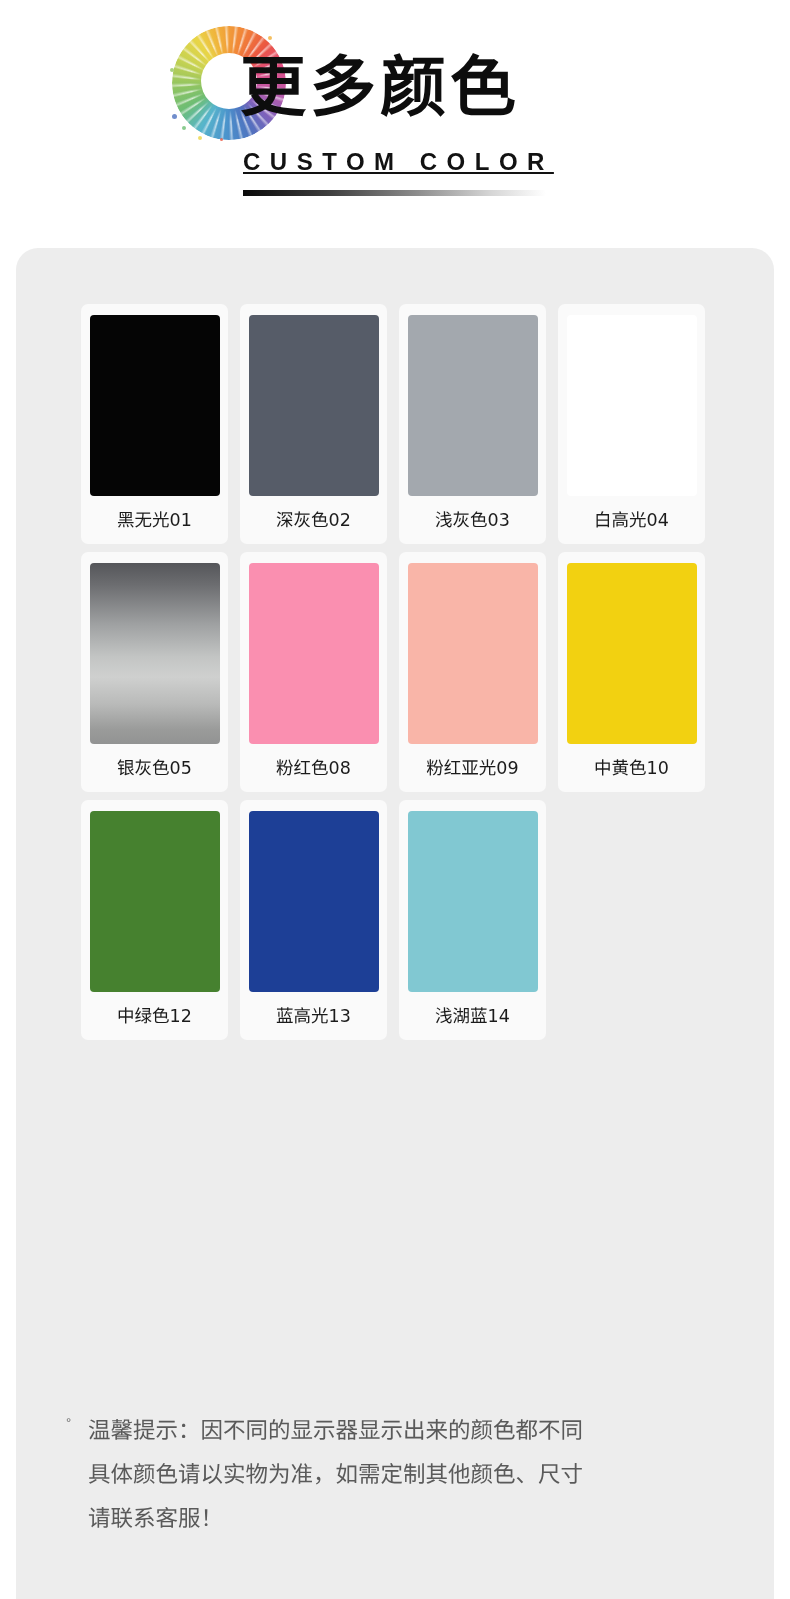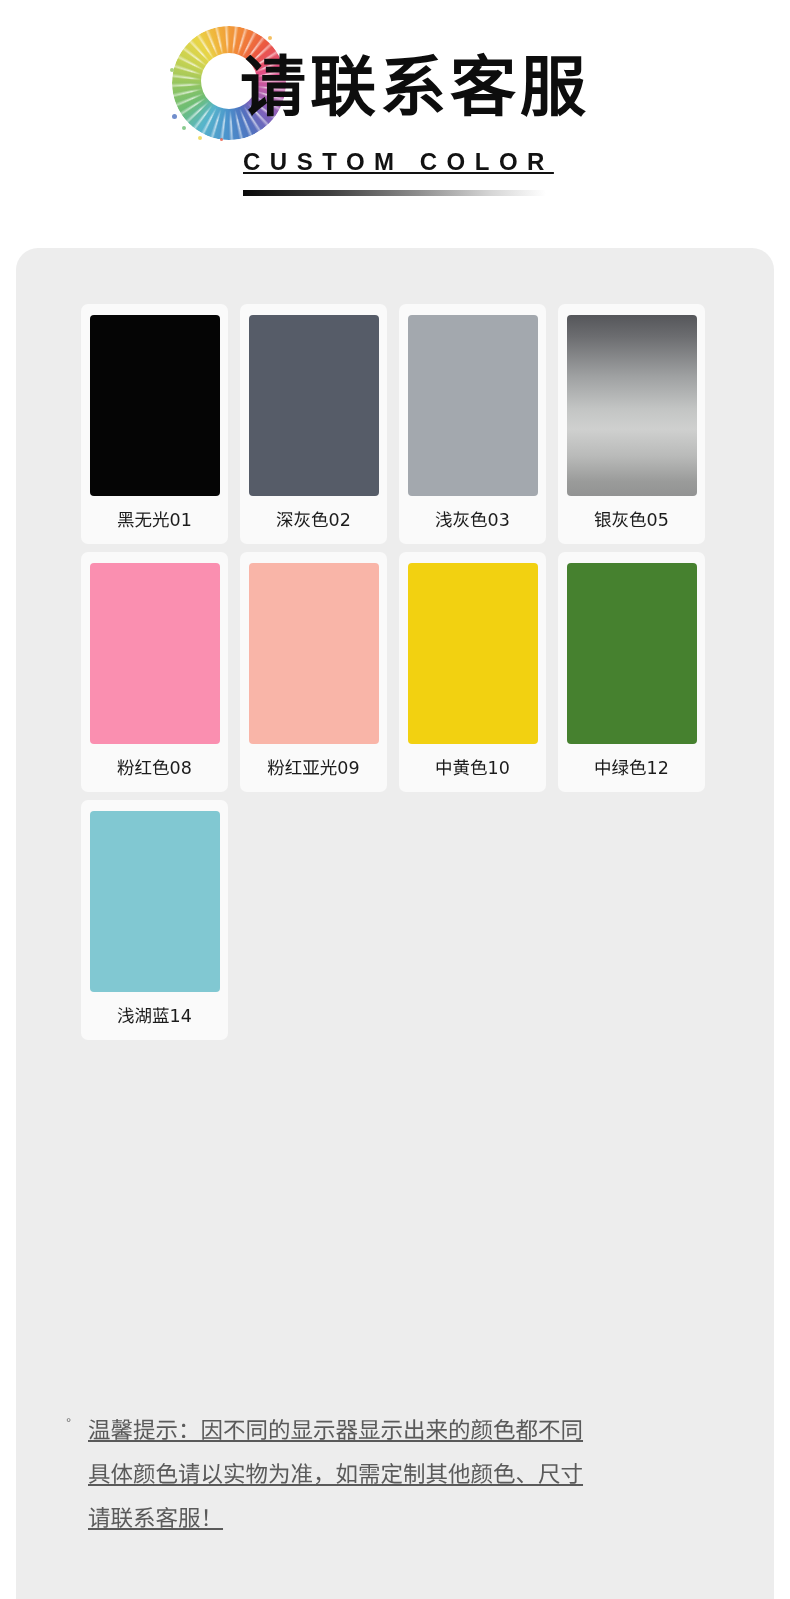--- a/index.html
+++ b/index.html
@@ -221,79 +221,87 @@
 
   .note-text {
     font-size: 22.5px;
     line-height: 44px;
     color: #5a5a5a;
     font-family: "DejaVu Sans", "Liberation Sans", sans-serif;
     text-align: left;
     padding-left: 22px;
   }
 
-  .note-line { display: block; white-space: nowrap; text-decoration: underline; }
+  .note-line { display: block; white-space: nowrap; }
 </style>
 </head>
 <body>
 
 <div class="header">
   <div class="header-inner">
 
     <div class="logo-splash">
       <div class="ring"></div>
       <div class="ring2"></div>
       <div class="core"></div>
       <span class="fleck" style="left:4px;  top:92px;  width:5px; height:5px; background:#4268bb;"></span>
       <span class="fleck" style="left:14px; top:104px; width:4px; height:4px; background:#63b96a;"></span>
       <span class="fleck" style="left:30px; top:114px; width:4px; height:4px; background:#e8d23a;"></span>
       <span class="fleck" style="left:52px; top:116px; width:3px; height:3px; background:#ea4b33;"></span>
       <span class="fleck" style="left:100px;top:14px;  width:4px; height:4px; background:#f0a92c;"></span>
       <span class="fleck" style="left:2px;  top:46px;  width:4px; height:4px; background:#8cc154;"></span>
     </div>
 
-    <div class="title-cn">请联系客服</div>
+    <div class="title-cn">更多颜色</div>
     <div class="title-en">CUSTOM COLOR</div>
     <div class="title-rule"></div>
   </div>
 </div>
 
 <div class="panel">
   <div class="swatch-grid">
       <div class="swatch-card">
         <div class="swatch-chip" style="background: rgb(5, 5, 5);"></div>
         <div class="swatch-label">黑无光01</div>
       </div>
       <div class="swatch-card">
         <div class="swatch-chip" style="background: rgb(86, 92, 104);"></div>
         <div class="swatch-label">深灰色02</div>
       </div>
       <div class="swatch-card">
         <div class="swatch-chip" style="background: rgb(163, 168, 174);"></div>
         <div class="swatch-label">浅灰色03</div>
       </div>
       <div class="swatch-card">
+        <div class="swatch-chip" style="background: rgb(255, 255, 255);"></div>
+        <div class="swatch-label">白高光04</div>
+      </div>
+      <div class="swatch-card">
         <div class="swatch-chip" style="background: linear-gradient(rgb(85, 86, 90) 0%, rgb(108, 109, 112) 12%, rgb(159, 161, 162) 34%, rgb(195, 197, 196) 52%, rgb(207, 208, 207) 63%, rgb(185, 186, 185) 78%, rgb(154, 155, 154) 92%, rgb(146, 147, 147) 100%);"></div>
         <div class="swatch-label">银灰色05</div>
       </div>
       <div class="swatch-card">
         <div class="swatch-chip" style="background: rgb(250, 143, 176);"></div>
         <div class="swatch-label">粉红色08</div>
       </div>
       <div class="swatch-card">
         <div class="swatch-chip" style="background: rgb(249, 181, 168);"></div>
         <div class="swatch-label">粉红亚光09</div>
       </div>
       <div class="swatch-card">
         <div class="swatch-chip" style="background: rgb(242, 209, 17);"></div>
         <div class="swatch-label">中黄色10</div>
       </div>
       <div class="swatch-card">
         <div class="swatch-chip" style="background: rgb(70, 129, 47);"></div>
         <div class="swatch-label">中绿色12</div>
+      </div>
+      <div class="swatch-card">
+        <div class="swatch-chip" style="background: rgb(29, 63, 150);"></div>
+        <div class="swatch-label">蓝高光13</div>
       </div>
       <div class="swatch-card">
         <div class="swatch-chip" style="background: rgb(129, 200, 210);"></div>
         <div class="swatch-label">浅湖蓝14</div>
       </div>
       <div class="swatch-card is-empty"></div>
     </div>
 </div>
 
 <div class="note">

